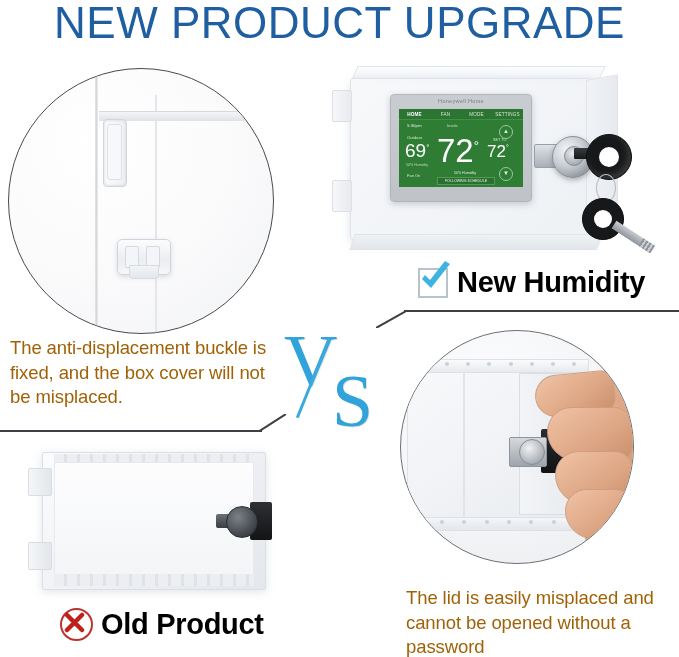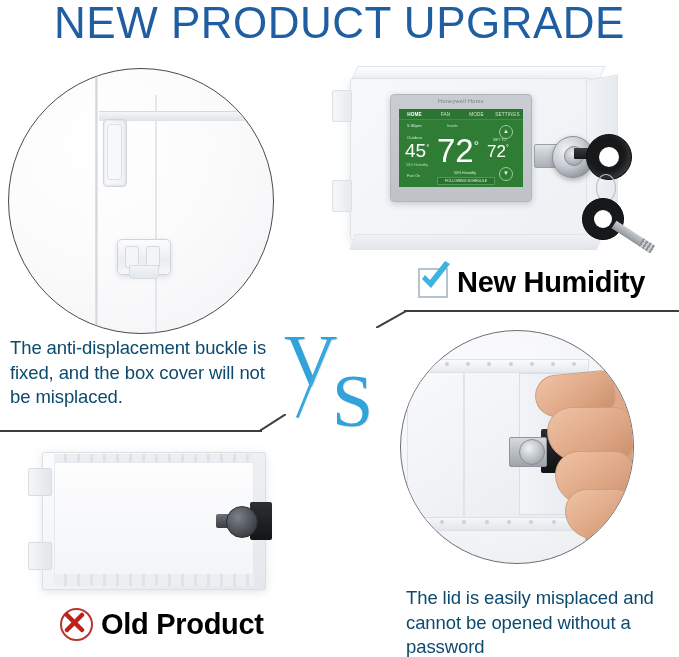--- a/index.html
+++ b/index.html
@@ -391,21 +391,21 @@
   .vs .v { left:4px; top:-6px; font-size:74px; }
   .vs .s { left:52px; top:34px; font-size:74px; }
   .vs .slash {
     position:absolute; left:48px; top:8px; width:3px; height:86px;
     background:#3aa9dd; transform: rotate(22deg); transform-origin: top center;
   }
 
   
   .caption {
     font-size: 18.5px;
-    color:#0c4a6e;
+    color:#a16207;
     line-height: 1.33;
     letter-spacing: -0.1px;
   }
   .caption-left { left: 10px; top: 336px; width: 272px; }
   .caption-right { left: 406px; top: 586px; width: 272px; }
 
   
   .badge { display:flex; align-items:center; }
   .badge-label {
     font-size: 29px; font-weight: bold; color:#000; letter-spacing:-0.3px;
@@ -456,21 +456,21 @@
       <div class="th-screen">
         <div class="th-tabs">
           <div class="th-tab active">HOME</div>
           <div class="th-tab">FAN</div>
           <div class="th-tab">MODE</div>
           <div class="th-tab">SETTINGS</div>
         </div>
         <div class="th-time">5:30pm</div>
         <div class="th-mid-lbl">Inside</div>
         <div class="th-out-lbl">Outdoor</div>
-        <div class="th-out-temp"><span>45</span><sup>°</sup></div>
+        <div class="th-out-temp"><span>69</span><sup>°</sup></div>
         <div class="th-out-hum">50% Humidity</div>
         <div class="th-main-temp"><span>72</span><sup>°</sup></div>
         <div class="th-set-lbl">SET TO</div>
         <div class="th-set-temp"><span>72</span><sup>°</sup></div>
         <div class="th-chev up">▲</div>
         <div class="th-chev down">▼</div>
         <div class="th-fanlbl">Fan On</div>
         <div class="th-status">50% Humidity</div>
         <div class="th-sched">FOLLOWING SCHEDULE</div>
       </div>

